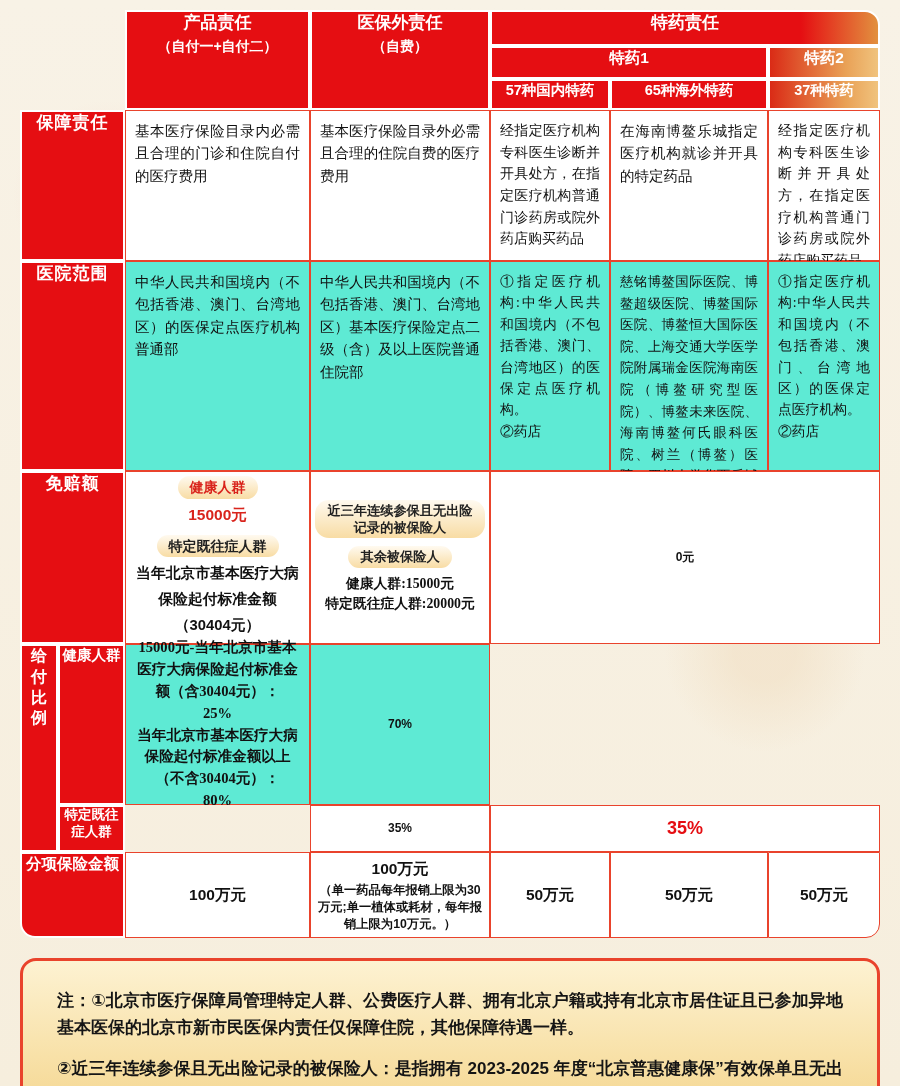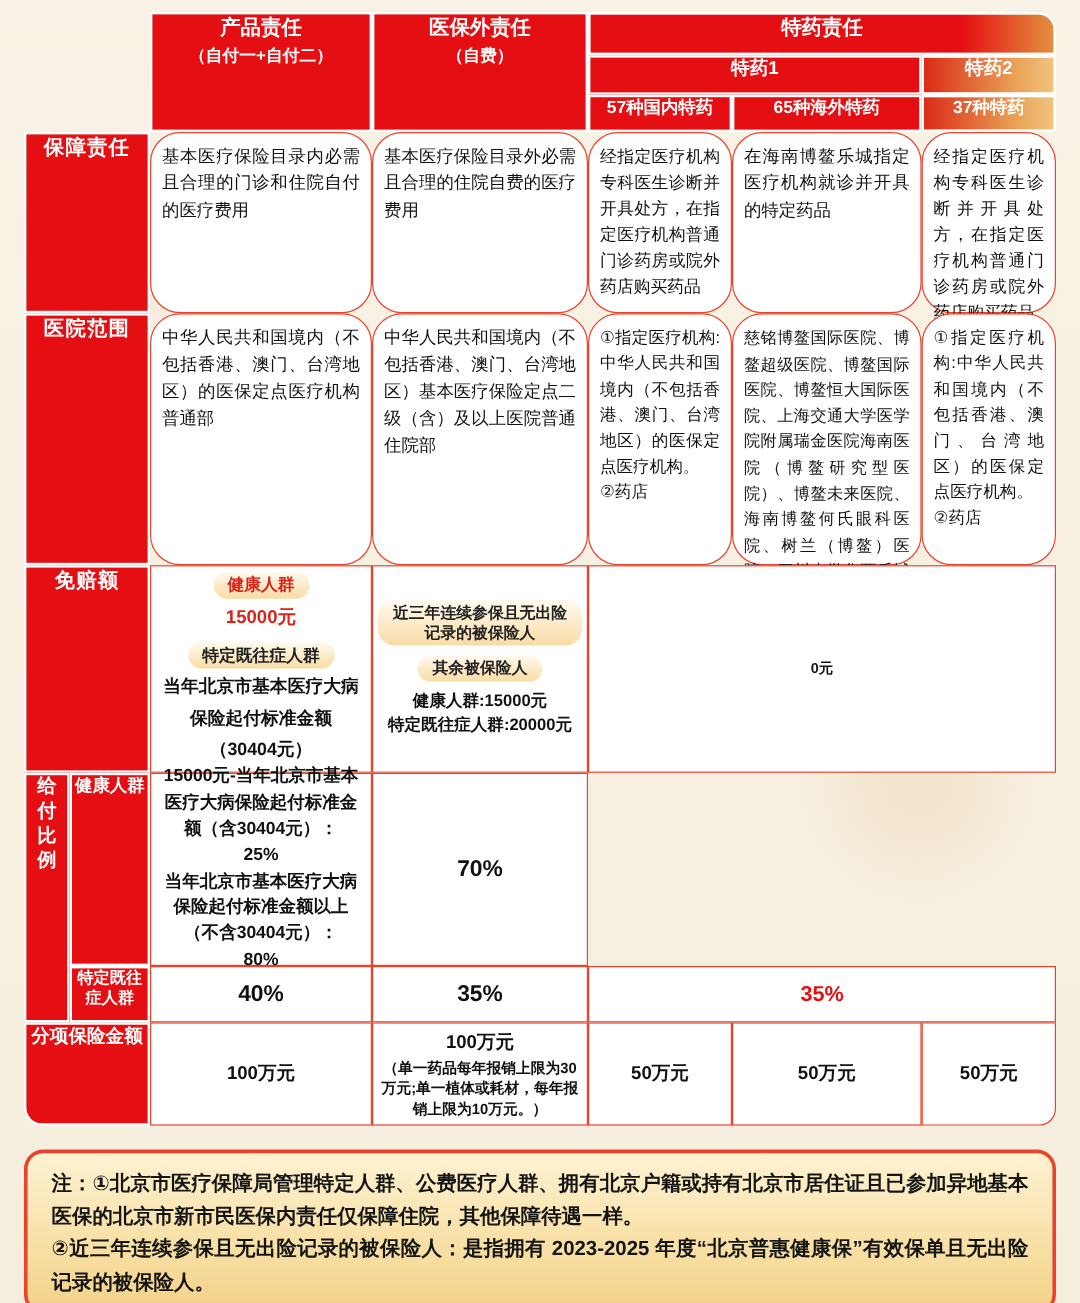--- a/index.html
+++ b/index.html
@@ -38,26 +38,26 @@
   .lab-sm{font-size:15.5px;letter-spacing:0;}
   .vert{font-size:16px;line-height:1.3;letter-spacing:0;}
   .sub-lab{font-size:14.5px;letter-spacing:0;}
   .sub-lab2{font-size:13.5px;letter-spacing:0;line-height:1.25;}
   
   .cc{
     background:#fff;border:1px solid #e9432c;
     padding:9px 9px;box-sizing:border-box;
     font-size:14.5px;line-height:1.55;
   }
-  .pink{background:#ffffff;}
-  .just{text-align:justify;border-radius:25px;}
+  .pink{background:#5eead4;}
+  .just{text-align:justify;}
   .small{font-size:13.5px;line-height:1.6;}
   .ctr{display:flex;flex-direction:column;align-items:center;justify-content:center;text-align:center;}
-  .pre{white-space:pre-line;}
-  .pct{font-size:19px;font-weight:600;}
+  .pre{white-space:pre-line;font-family:Liberation Serif, serif;}
+  .pct{font-size:12px;font-weight:600;}
   .pct-red{color:#e50e12;font-weight:800;font-size:18px;}
   .money{font-size:15.5px;font-weight:600;}
   .money-note{font-size:12.3px;line-height:1.4;font-weight:600;margin-top:1px;}
   .bold{font-weight:600;}
   
   .c-tl{border-top-left-radius:15px;}
   .c-tr{border-top-right-radius:15px;}
   .c-bl{border-bottom-left-radius:15px;font-family:Liberation Serif, serif;}
   .c-br{border-bottom-right-radius:14px;}
   
@@ -72,21 +72,21 @@
   .gap6{margin-top:6px;} .gap4{margin-top:4px;} .gap8{margin-top:8px;}
   .ded-val{font-weight:700;font-size:13.8px;line-height:1.5;}
   .payout-in{font-size:14.6px;line-height:1.5;font-weight:600;}
   
   .note{
     margin:20px 20px 0 20px;
     border:3px solid #e9432c;border-radius:16px;
     background:linear-gradient(180deg,#fdf2d2 0%,#f8e1a8 55%,#f3d288 100%);
     padding:12px 20px 10px 20px;box-sizing:border-box;
   }
-  .note p{margin:0;font-size:17px;font-weight:600;line-height:1.6;color:#151515;text-align:justify;}
+  .note p{margin:14px;font-size:17px;font-weight:600;line-height:1.6;color:#151515;text-align:justify;}
 </style>
 </head>
 <body>
 
 <div class="wrap">
   <div class="t">
 
     <div class="rc" style="grid-area:1/3/4/4">
       <span class="h-main">产品责任</span>
       <span class="h-sub">（自付一+自付二）</span>
@@ -163,23 +163,20 @@
       </div>
     <div class="rc sub-lab2 pre" style="grid-area:8/2/9/3"><span class="pre">特定既往
 症人群</span></div>
     <div class="cc pink ctr payout-in pre" style="grid-area:7/3/8/4;padding:6px 7px"><span class="pre">15000元-当年北京市基本医疗大病保险起付标准金额（含30404元）：
 25%
 当年北京市基本医疗大病保险起付标准金额以上（不含30404元）：
 80%</span></div>
     <div class="cc pink ctr" style="grid-area:7/4/8/5">
         <span class="pct">70%</span>
       </div>
-    <div class="cc ctr" style="grid-area:8/3/9/4">
-        <span class="pct">40%</span>
-      </div>
     <div class="cc ctr" style="grid-area:8/4/9/5">
         <span class="pct">35%</span>
       </div>
     <div class="cc ctr" style="grid-area:8/5/9/8">
         <span class="pct-red">35%</span>
       </div>
 
     <div class="rc lab-sm c-bl" style="grid-area:9/1/10/3">
         <span>分项保险金额</span>
       </div>

